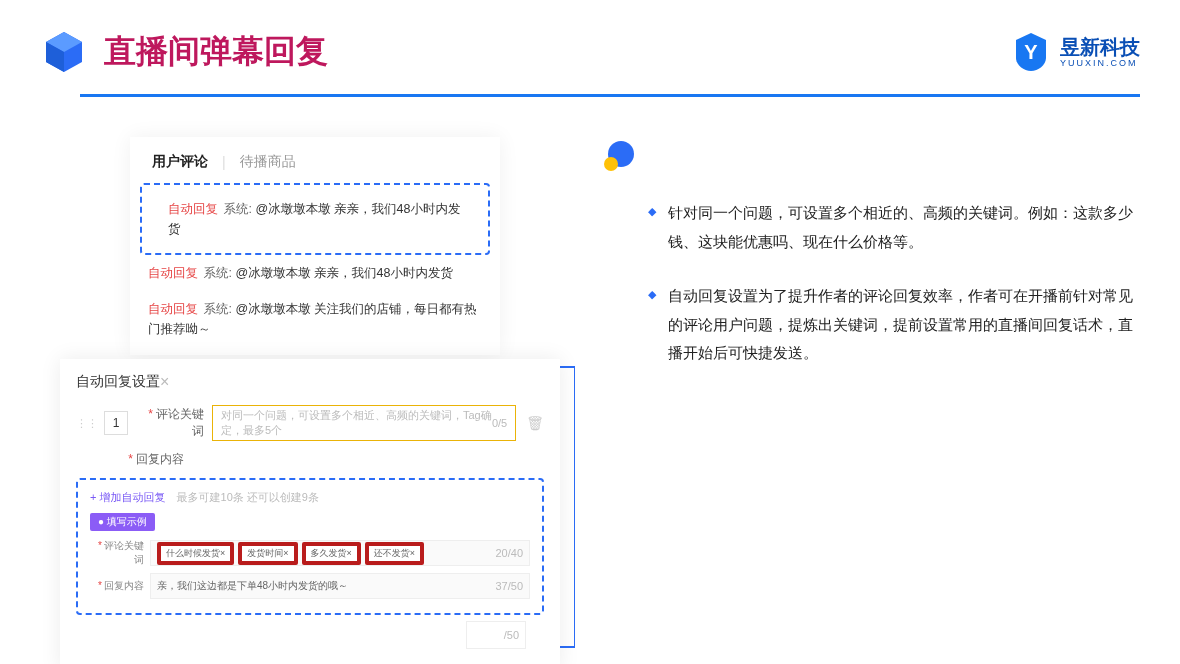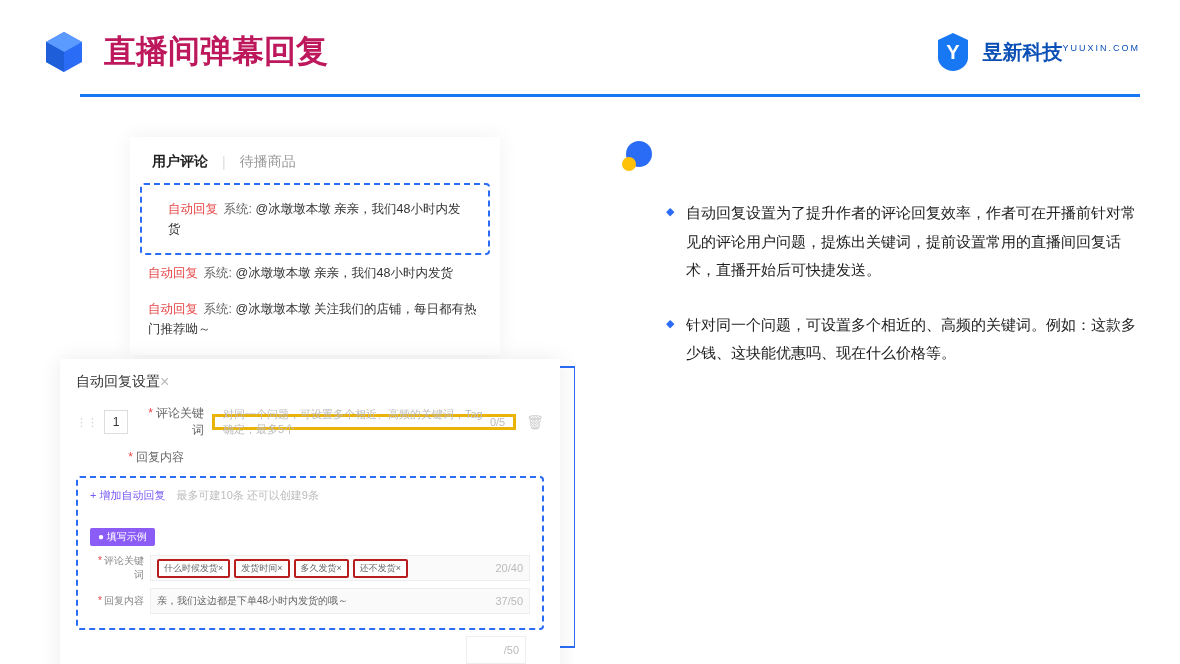--- a/index.html
+++ b/index.html
@@ -2,57 +2,57 @@
 <html><head>
 <meta charset="utf-8">
 <style>
 *{box-sizing:border-box;margin:0;padding:0}
 body{width:1180px;height:664px;background:#fff;font-family:"Microsoft YaHei","PingFang SC",sans-serif;color:#333;overflow:hidden}
 .header{display:flex;align-items:center;padding:28px 40px 0 40px}
 .cube-icon{width:48px;height:48px;margin-right:16px;flex-shrink:0}
 .page-title{font-size:32px;font-weight:700;color:#be185d;flex:1}
 .brand{display:flex;align-items:center}
 .brand-logo{width:42px;height:42px;margin-right:8px}
-.brand-txt{display:flex;flex-direction:row;line-height:1}
+.brand-txt{display:flex;flex-direction:column;line-height:1}
 .brand-cn{font-size:20px;font-weight:700;color:#0a4fb5}
 .brand-en{font-size:9px;color:#0a4fb5;letter-spacing:2px;margin-top:2px}
 .hr{height:3px;background:#1877f2;margin:18px 40px 0 80px}
-.content{display:flex;padding:40px 41px 0 60px;gap:62px}
+.content{display:flex;padding:40px 41px 0 60px;gap:44px}
 .left{width:500px;position:relative;height:480px}
 .card-comments{position:absolute;top:0;left:70px;width:370px;background:#fff;box-shadow:0 0 20px rgba(0,0,0,.06);padding:16px 0 8px 0;z-index:2}
 .tabs{display:flex;align-items:center;padding:0 22px 12px 22px;font-size:14px}
 .tab-active{font-weight:700;color:#222}
 .tab-div{color:#ddd;margin:0 14px}
 .tab-inactive{color:#999}
 .comment{padding:8px 18px;font-size:12.5px;color:#333;line-height:1.6}
 .comment .auto{color:#e64545;margin-right:2px}
 .comment .sys{color:#666}
 .highlight-box{border:2.5px dashed #2b6cf6;border-radius:4px;margin:0 10px;padding:6px 8px}
 .card-settings{position:absolute;top:222px;left:0;width:500px;background:#fff;box-shadow:0 0 20px rgba(0,0,0,.08);padding:14px 16px 22px 16px;z-index:3;font-size:12px}
 .set-title{font-size:14px;color:#333;margin-bottom:14px;display:flex;align-items:center}
 .close-x{color:#bbb;font-size:16px;cursor:pointer}
 .row{display:flex;align-items:center;margin-bottom:10px}
 .drag{color:#ccc;margin-right:6px;font-size:11px}
 .num-box{width:24px;height:24px;border:1px solid #ddd;display:flex;align-items:center;justify-content:center;margin-right:12px;font-size:12px}
 .fld-label{width:64px;color:#666;font-size:12px;text-align:right;margin-right:8px}
 .fld-label .req{color:#e64545;margin-right:3px}
-.fld-input{border:3px solid #eab308;height:16px;flex:1;display:flex;align-items:center;padding:0 8px;color:#bbb;font-size:11px;justify-content:flex-start}
+.fld-input{border:1px solid #eab308;height:36px;flex:1;display:flex;align-items:center;padding:0 8px;color:#bbb;font-size:11px;justify-content:flex-start}
 .cnt{color:#bbb;font-size:11px}
 .trash{color:#ccc;margin-left:10px;font-size:14px}
 .sub-area{margin-left:44px}
 .example-box{border:2.5px dashed #2b6cf6;border-radius:4px;padding:10px 12px 8px 12px;margin-top:8px}
-.add-link{color:#7a5af5;font-size:11px;margin-bottom:25px}
+.add-link{color:#7a5af5;font-size:11px;margin-bottom:8px}
 .add-link .hint{color:#bbb;margin-left:8px}
 .badge{display:inline-block;background:#8b5cf6;color:#fff;font-size:10px;padding:2px 8px;border-radius:2px;margin-bottom:8px}
 .tag-row{display:flex;align-items:center;margin-bottom:6px}
 .tag-label{width:54px;color:#888;font-size:10px;text-align:right;margin-right:6px}
 .tag-label .req{color:#e64545;margin-right:2px}
 .tag-input{border:1px solid #eee;height:26px;flex:1;display:flex;align-items:center;padding:0 6px;font-size:10px;justify-content:space-between;background:#fafafa}
 .tag-chips{display:flex;gap:4px;flex-wrap:wrap}
-.chip{background:#fff;border:2px solid #b91c1c;padding:1px 5px;font-size:9px;color:#666;border-radius:2px}
+.chip{background:#fff;border:4px solid #b91c1c;padding:1px 5px;font-size:9px;color:#666;border-radius:2px}
 .connector{position:absolute;top:220px;left:440px;width:75px;height:300px;z-index:1}
 .right{flex:1;padding-top:4px}
 .section-head{display:flex;align-items:center;margin-bottom:28px}
 .bubble-icon{width:30px;height:30px;margin-right:14px;position:relative}
 .bubble-icon .b1{position:absolute;width:26px;height:26px;background:#2b6cf6;border-radius:50%;top:0;left:4px}
 .bubble-icon .b2{position:absolute;width:14px;height:14px;background:#ffc107;border-radius:50%;bottom:0;left:0}
 .section-title{font-size:22px;color:#222}
 .bullets{padding-left:44px;font-size:15px;color:#222;line-height:1.9}
 .bullet{position:relative;padding-left:20px;margin-bottom:26px}
 .bullet::before{content:"◆";position:absolute;left:0;top:2px;color:#2b6cf6;font-size:11px}
@@ -172,17 +172,17 @@
   </div>
 
   <div class="right">
     <div class="section-head">
       <span class="bubble-icon">
           <span class="b1"></span>
           <span class="b2"></span>
         </span>
     </div>
     <div class="bullets">
+      <div class="bullet">针对同一个问题，可设置多个相近的、高频的关键词。例如：这款多少钱、这块能优惠吗、现在什么价格等。</div>
       <div class="bullet">自动回复设置为了提升作者的评论回复效率，作者可在开播前针对常见的评论用户问题，提炼出关键词，提前设置常用的直播间回复话术，直播开始后可快捷发送。</div>
-      <div class="bullet">针对同一个问题，可设置多个相近的、高频的关键词。例如：这款多少钱、这块能优惠吗、现在什么价格等。</div>
     </div>
   </div>
 </div>
 
 </body></html>

